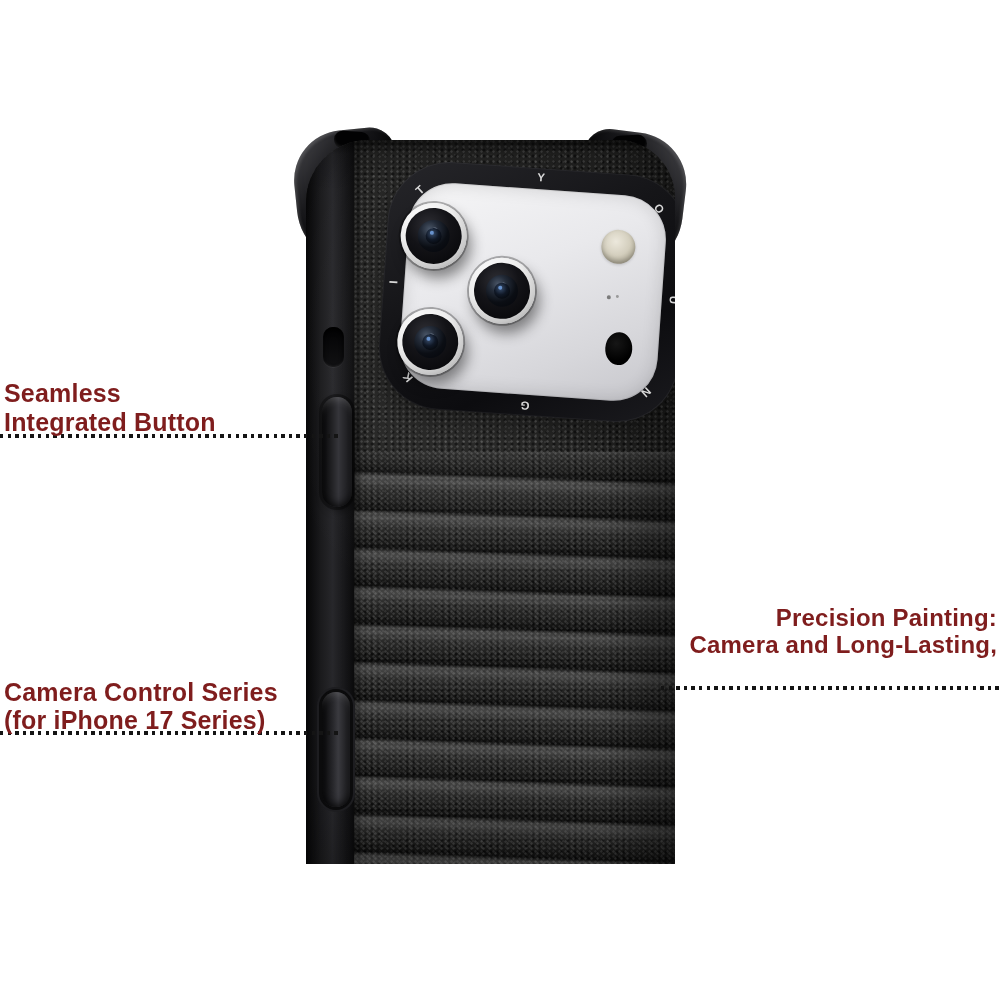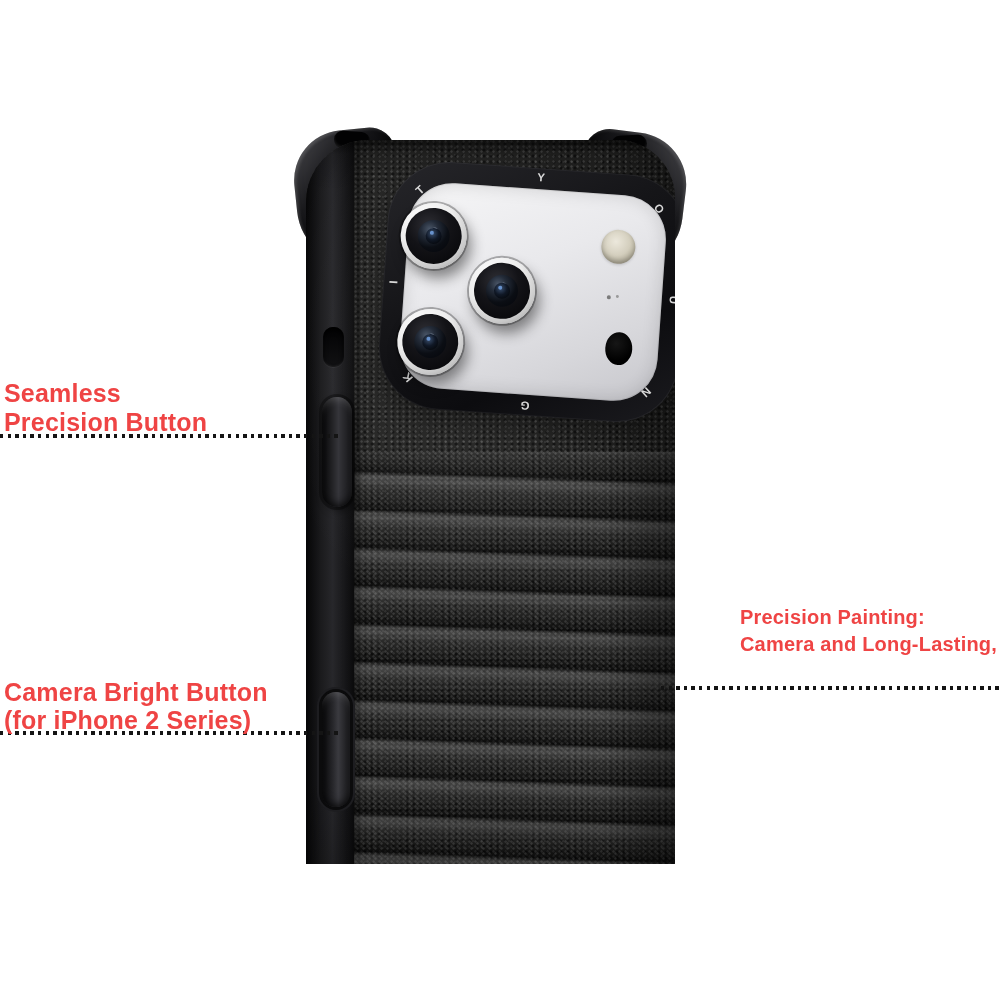--- a/index.html
+++ b/index.html
@@ -1,24 +1,24 @@
 <!DOCTYPE html>
 <html><head>
 <meta charset="utf-8">
 <style>
   html,body{margin:0;padding:0;background:#fff;}
   .stage{position:relative;width:1000px;height:1000px;background:#ffffff;overflow:hidden;
          font-family:"Liberation Sans",sans-serif;}
 
   
-  .ann{position:absolute;font-weight:700;color:#ef4444;letter-spacing:.2px;z-index:30;}
+  .ann{position:absolute;font-weight:700;color:#7f1d1d;letter-spacing:.2px;z-index:30;}
   .ann .ln{white-space:nowrap;}
   #ann-seamless{left:4px;top:379px;font-size:25px;line-height:29px;}
   #ann-camctl{left:4px;top:678px;font-size:25px;line-height:28px;}
-  #ann-paint{right:3px;top:604px;font-size:20px;line-height:27px;}
+  #ann-paint{right:3px;top:604px;font-size:24px;line-height:27px;text-align:right;}
 
   .leader{position:absolute;height:4px;z-index:28;
           background-image:repeating-linear-gradient(90deg,#141414 0px,#141414 3.4px,transparent 3.4px,transparent 7.6px);}
   #leader-seamless{left:0;top:434px;width:340px;}
   #leader-camctl{left:0;top:731px;width:342px;}
   #leader-paint{left:661px;top:686px;width:339px;}
 
   
   .case{position:absolute;left:306px;top:140px;width:369px;height:724px;z-index:10;}
 
@@ -125,27 +125,27 @@
   .lidar{position:absolute;left:226px;top:158px;width:27px;height:33px;border-radius:50%;z-index:10;
        background:radial-gradient(circle at 40% 35%, #161616 0%, #000 65%);}
 </style>
 </head>
 <body>
 
 <div class="stage">
 
   <section class="ann" id="ann-seamless">
     <div class="ln">Seamless</div>
-    <div class="ln">Precision Button</div>
+    <div class="ln">Integrated Button</div>
   </section>
   <div class="leader" id="leader-seamless"></div>
 
   <section class="ann" id="ann-camctl">
-    <div class="ln">Camera Bright Button</div>
-    <div class="ln">(for iPhone 2 Series)</div>
+    <div class="ln">Camera Control Series</div>
+    <div class="ln">(for iPhone 17 Series)</div>
   </section>
   <div class="leader" id="leader-camctl"></div>
 
   <section class="ann" id="ann-paint">
     <div class="ln">Precision Painting:</div>
     <div class="ln">Camera and Long-Lasting,</div>
   </section>
   <div class="leader" id="leader-paint"></div>
 
   <div class="case">

